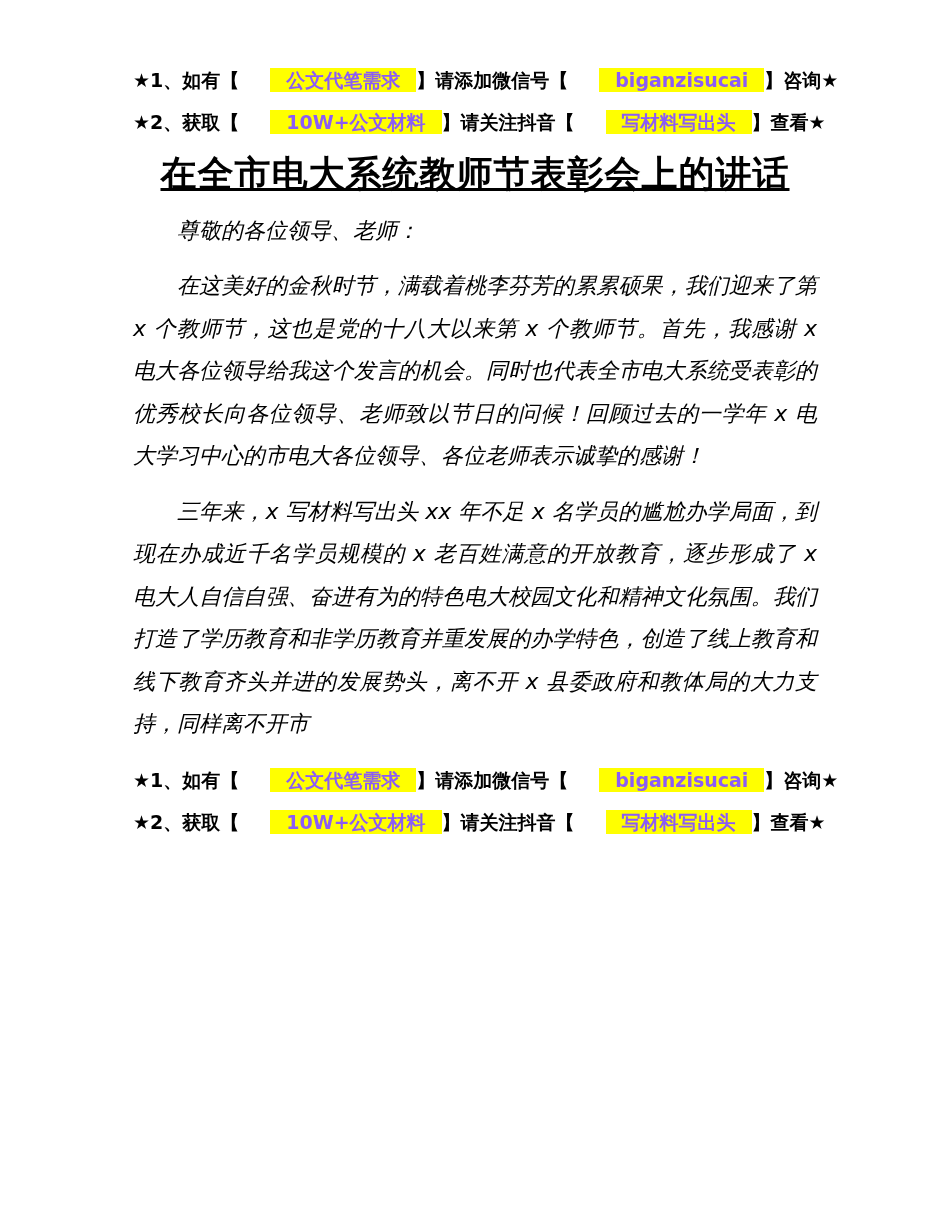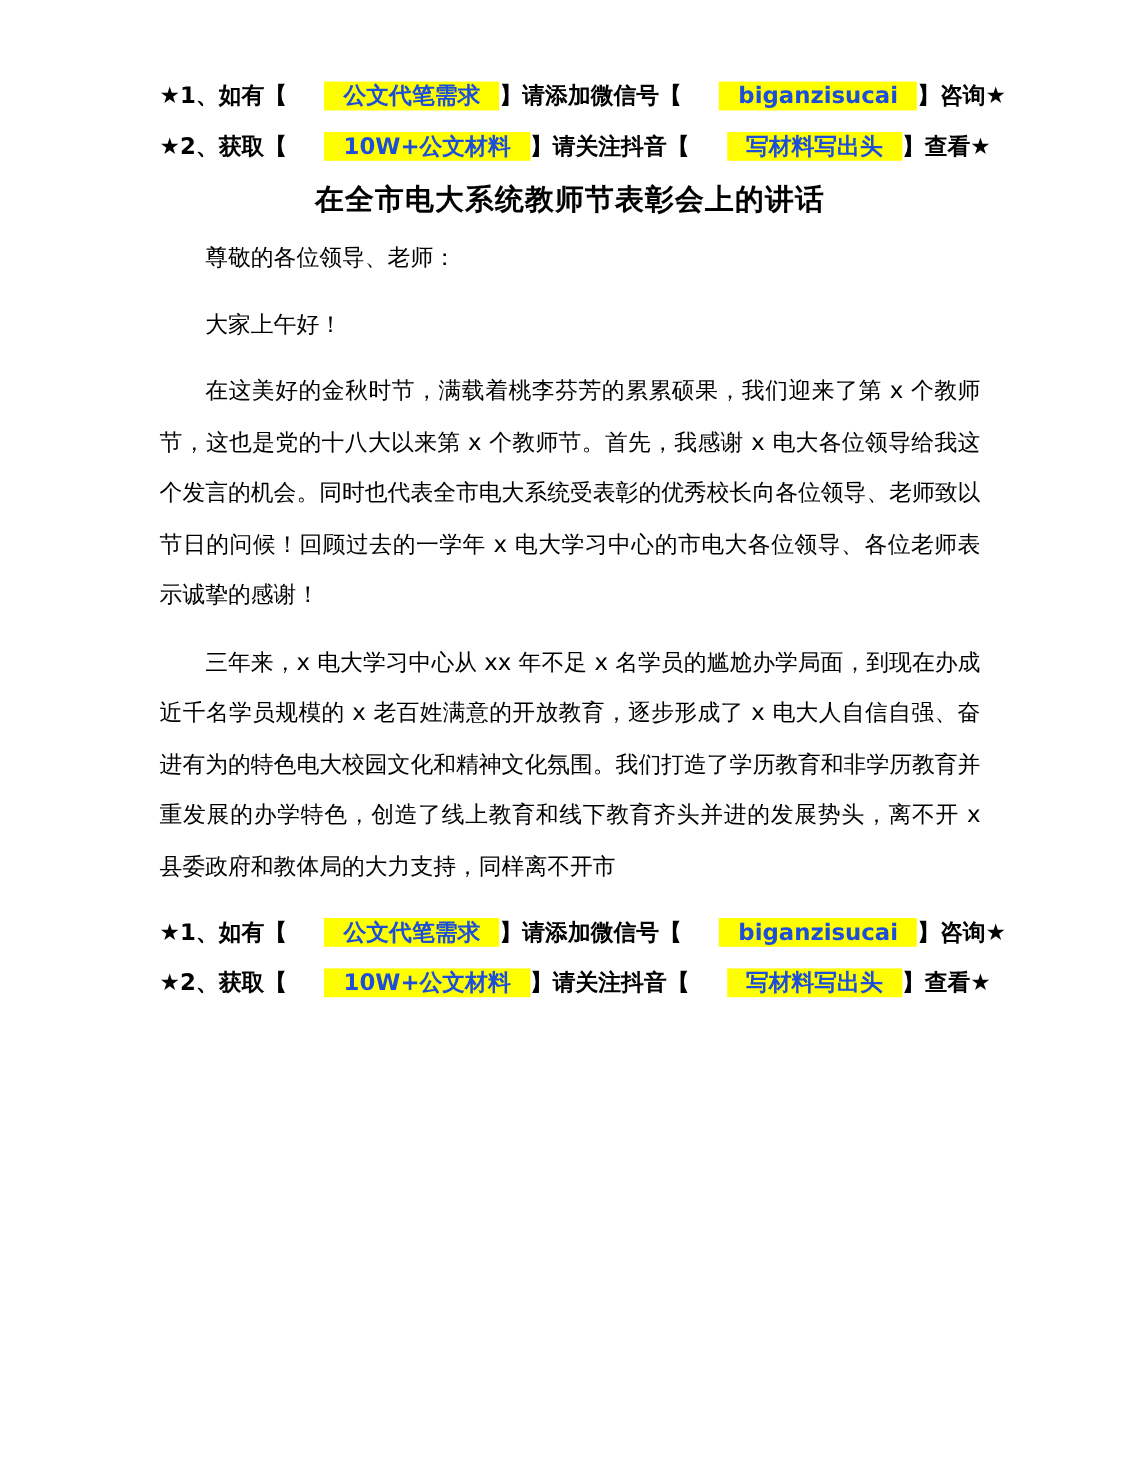--- a/index.html
+++ b/index.html
@@ -17,60 +17,61 @@
   }
   .promo-line {
     text-align: center;
     font-size: 19px;
     font-weight: bold;
     line-height: 42px;
     white-space: nowrap;
   }
   .hl {
     background: #ffff00;
-    color: #1d4ed8;
+    color: #8b5cf6;
     padding: 1px 16px;
     margin-left: 31px;
   }
   .ul {
     text-underline-offset: 4px;
     text-decoration-thickness: 2px;
   }
   .doc-title {
-    font-size: 24px;
+    font-size: 36px;
     font-weight: bold;
     text-align: center;
     line-height: 1.3;
     margin: 8px 0 12px 0;
     letter-spacing: 1px;
+    text-decoration: underline;
   }
   p.body-par {
-    font-size: 19px;
+    font-size: 22px;
     line-height: 42.5px;
     text-indent: 2em;
     text-align: justify;
     margin: 0 0 13px 0;
+    font-style: italic;
   }
   .promo-footer { margin-top: 8px; }
 </style>
 </head>
 <body>
 
 <div class="page">
 
   <div>
     <div class="promo-line"><span>★1、如有【</span><span class="hl">公文代笔需求</span><span>】请</span><span class="ul">添加</span><span>微信号【</span><span class="hl ul">biganzisucai</span><span>】咨询★</span></div>
     <div class="promo-line"><span>★2、获取【</span><span class="hl">10W+公文材料</span><span>】请</span><span class="ul">关注</span><span>抖音【</span><span class="hl ul">写材料写出头</span><span>】查看★</span></div>
   </div>
 
   <h1 class="doc-title">在全市电大系统教师节表彰会上的讲话</h1>
 
   <p class="body-par">尊敬的各位领导、老师：</p>
-  <p class="body-par">大家上午好！</p>
   <p class="body-par">在这美好的金秋时节，满载着桃李芬芳的累累硕果，我们迎来了第 x 个教师节，这也是党的十八大以来第 x 个教师节。首先，我感谢 x 电大各位领导给我这个发言的机会。同时也代表全市电大系统受表彰的优秀校长向各位领导、老师致以节日的问候！回顾过去的一学年 x 电大学习中心的市电大各位领导、各位老师表示诚挚的感谢！</p>
-  <p class="body-par">三年来，x 电大学习中心从 xx 年不足 x 名学员的尴尬办学局面，到现在办成近千名学员规模的 x 老百姓满意的开放教育，逐步形成了 x 电大人自信自强、奋进有为的特色电大校园文化和精神文化氛围。我们打造了学历教育和非学历教育并重发展的办学特色，创造了线上教育和线下教育齐头并进的发展势头，离不开 x 县委政府和教体局的大力支持，同样离不开市</p>
+  <p class="body-par">三年来，x 写材料写出头 xx 年不足 x 名学员的尴尬办学局面，到现在办成近千名学员规模的 x 老百姓满意的开放教育，逐步形成了 x 电大人自信自强、奋进有为的特色电大校园文化和精神文化氛围。我们打造了学历教育和非学历教育并重发展的办学特色，创造了线上教育和线下教育齐头并进的发展势头，离不开 x 县委政府和教体局的大力支持，同样离不开市</p>
 
   <div class="promo-footer">
     <div class="promo-line"><span>★1、如有【</span><span class="hl">公文代笔需求</span><span>】请</span><span class="ul">添加</span><span>微信号【</span><span class="hl ul">biganzisucai</span><span>】咨询★</span></div>
     <div class="promo-line"><span>★2、获取【</span><span class="hl">10W+公文材料</span><span>】请</span><span class="ul">关注</span><span>抖音【</span><span class="hl ul">写材料写出头</span><span>】查看★</span></div>
   </div>
 
 </div>
 
 </body></html>

